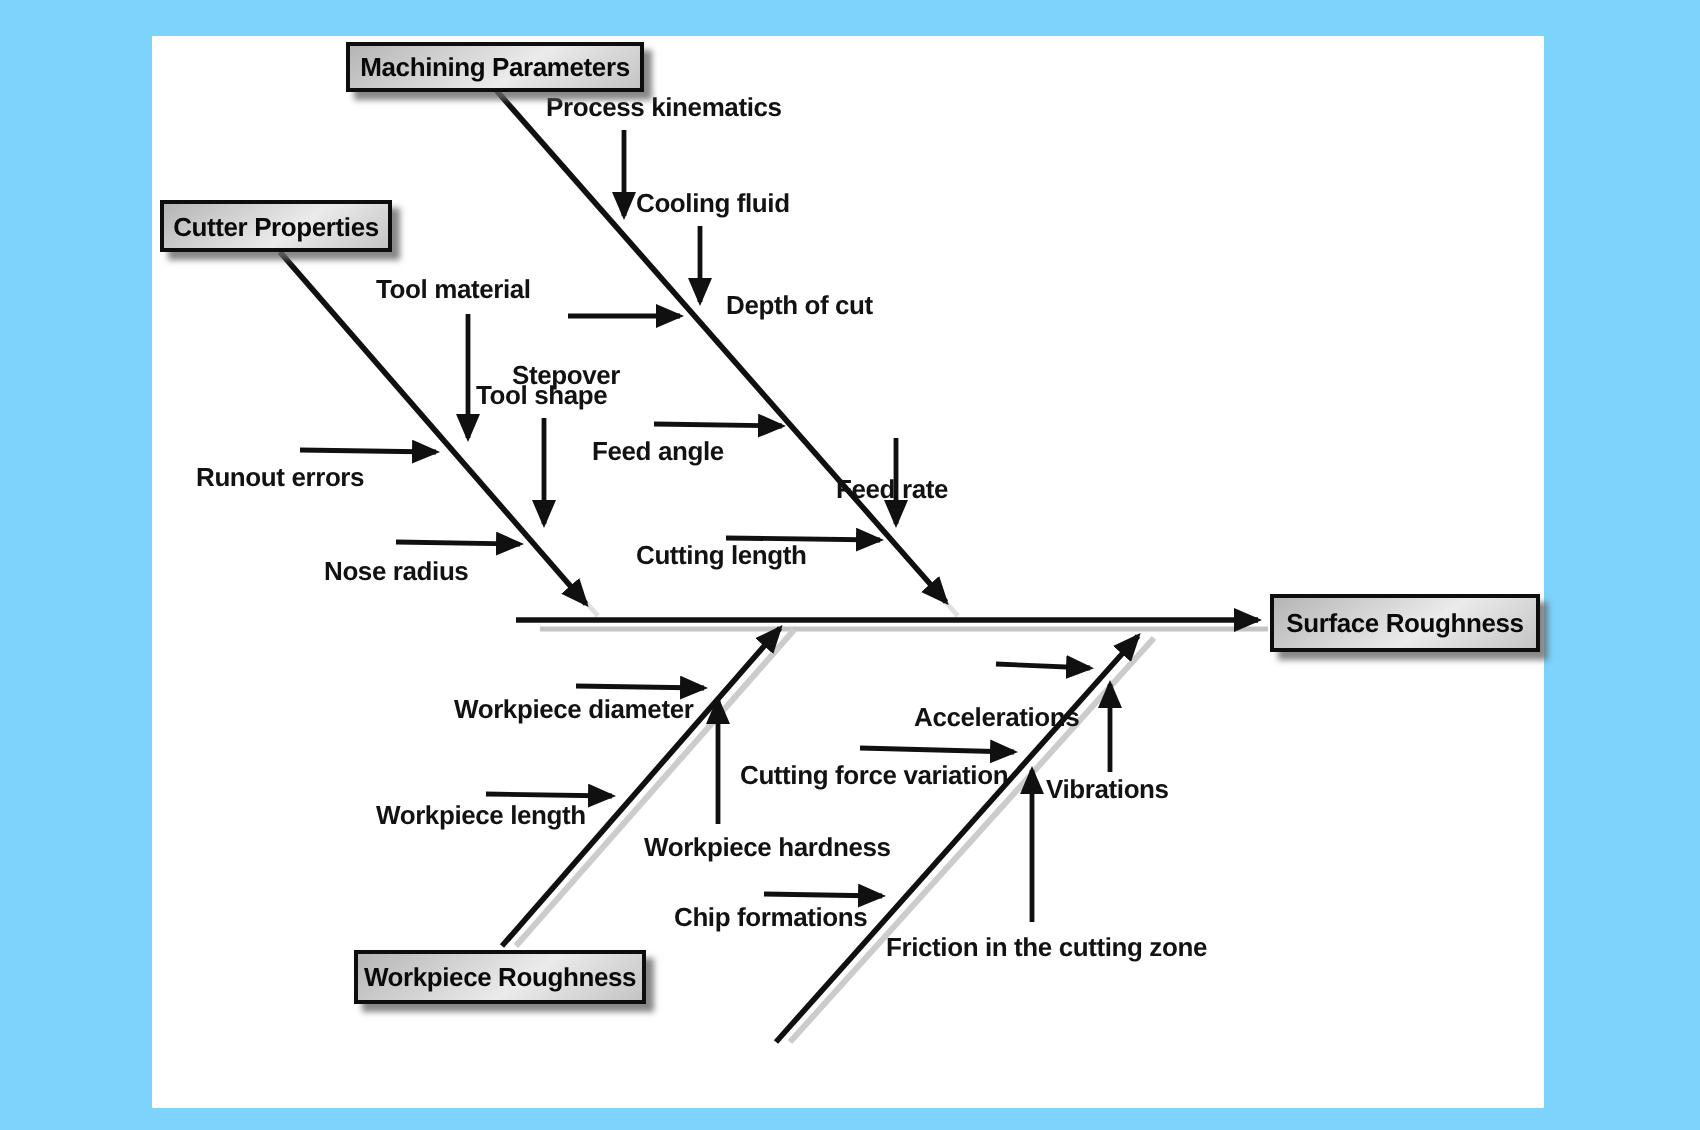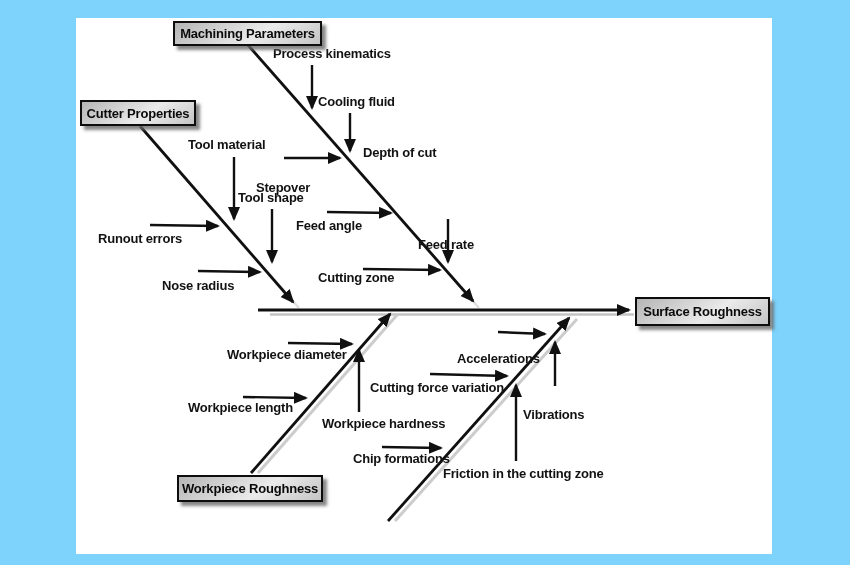--- a/index.html
+++ b/index.html
@@ -69,29 +69,29 @@
   <div class="cat-box" style="left:80px;top:100px;width:112px;height:22px;">Cutter Properties</div>
   <div class="cat-box" style="left:177px;top:475px;width:142px;height:23px;">Workpiece Roughness</div>
   <div class="cat-box" style="left:635px;top:297px;width:131px;height:25px;">Surface Roughness</div>
 
   <div class="cause" style="left:273px;top:46px;">Process kinematics</div>
   <div class="cause" style="left:318px;top:94px;">Cooling fluid</div>
   <div class="cause" style="left:256px;top:163px;margin-top:17px;">Stepover</div>
   <div class="cause" style="left:363px;top:145px;">Depth of cut</div>
   <div class="cause" style="left:296px;top:218px;">Feed angle</div>
   <div class="cause" style="left:418px;top:201px;margin-top:36px;">Feed rate</div>
-  <div class="cause" style="left:318px;top:270px;">Cutting zone</div>
+  <div class="cause" style="left:318px;top:270px;">Cutting length</div>
 
   <div class="cause" style="left:188px;top:137px;">Tool material</div>
   <div class="cause" style="left:98px;top:231px;">Runout errors</div>
   <div class="cause" style="left:238px;top:190px;">Tool shape</div>
   <div class="cause" style="left:162px;top:278px;">Nose radius</div>
 
   <div class="cause" style="left:227px;top:347px;">Workpiece diameter</div>
   <div class="cause" style="left:188px;top:400px;">Workpiece length</div>
   <div class="cause" style="left:302px;top:416px;padding-left:20px;">Workpiece hardness</div>
 
   <div class="cause" style="left:457px;top:336px;margin-top:15px;">Accelerations</div>
   <div class="cause" style="left:370px;top:380px;">Cutting force variation</div>
-  <div class="cause" style="left:523px;top:407px;">Vibrations</div>
-  <div class="cause" style="left:353px;top:451px;">Chip formations</div>
+  <div class="cause" style="left:523px;top:387px;">Vibrations</div>
+  <div class="cause" style="left:337px;top:451px;">Chip formations</div>
   <div class="cause" style="left:443px;top:466px;">Friction in the cutting zone</div>
 </div>
 
 </body></html>

